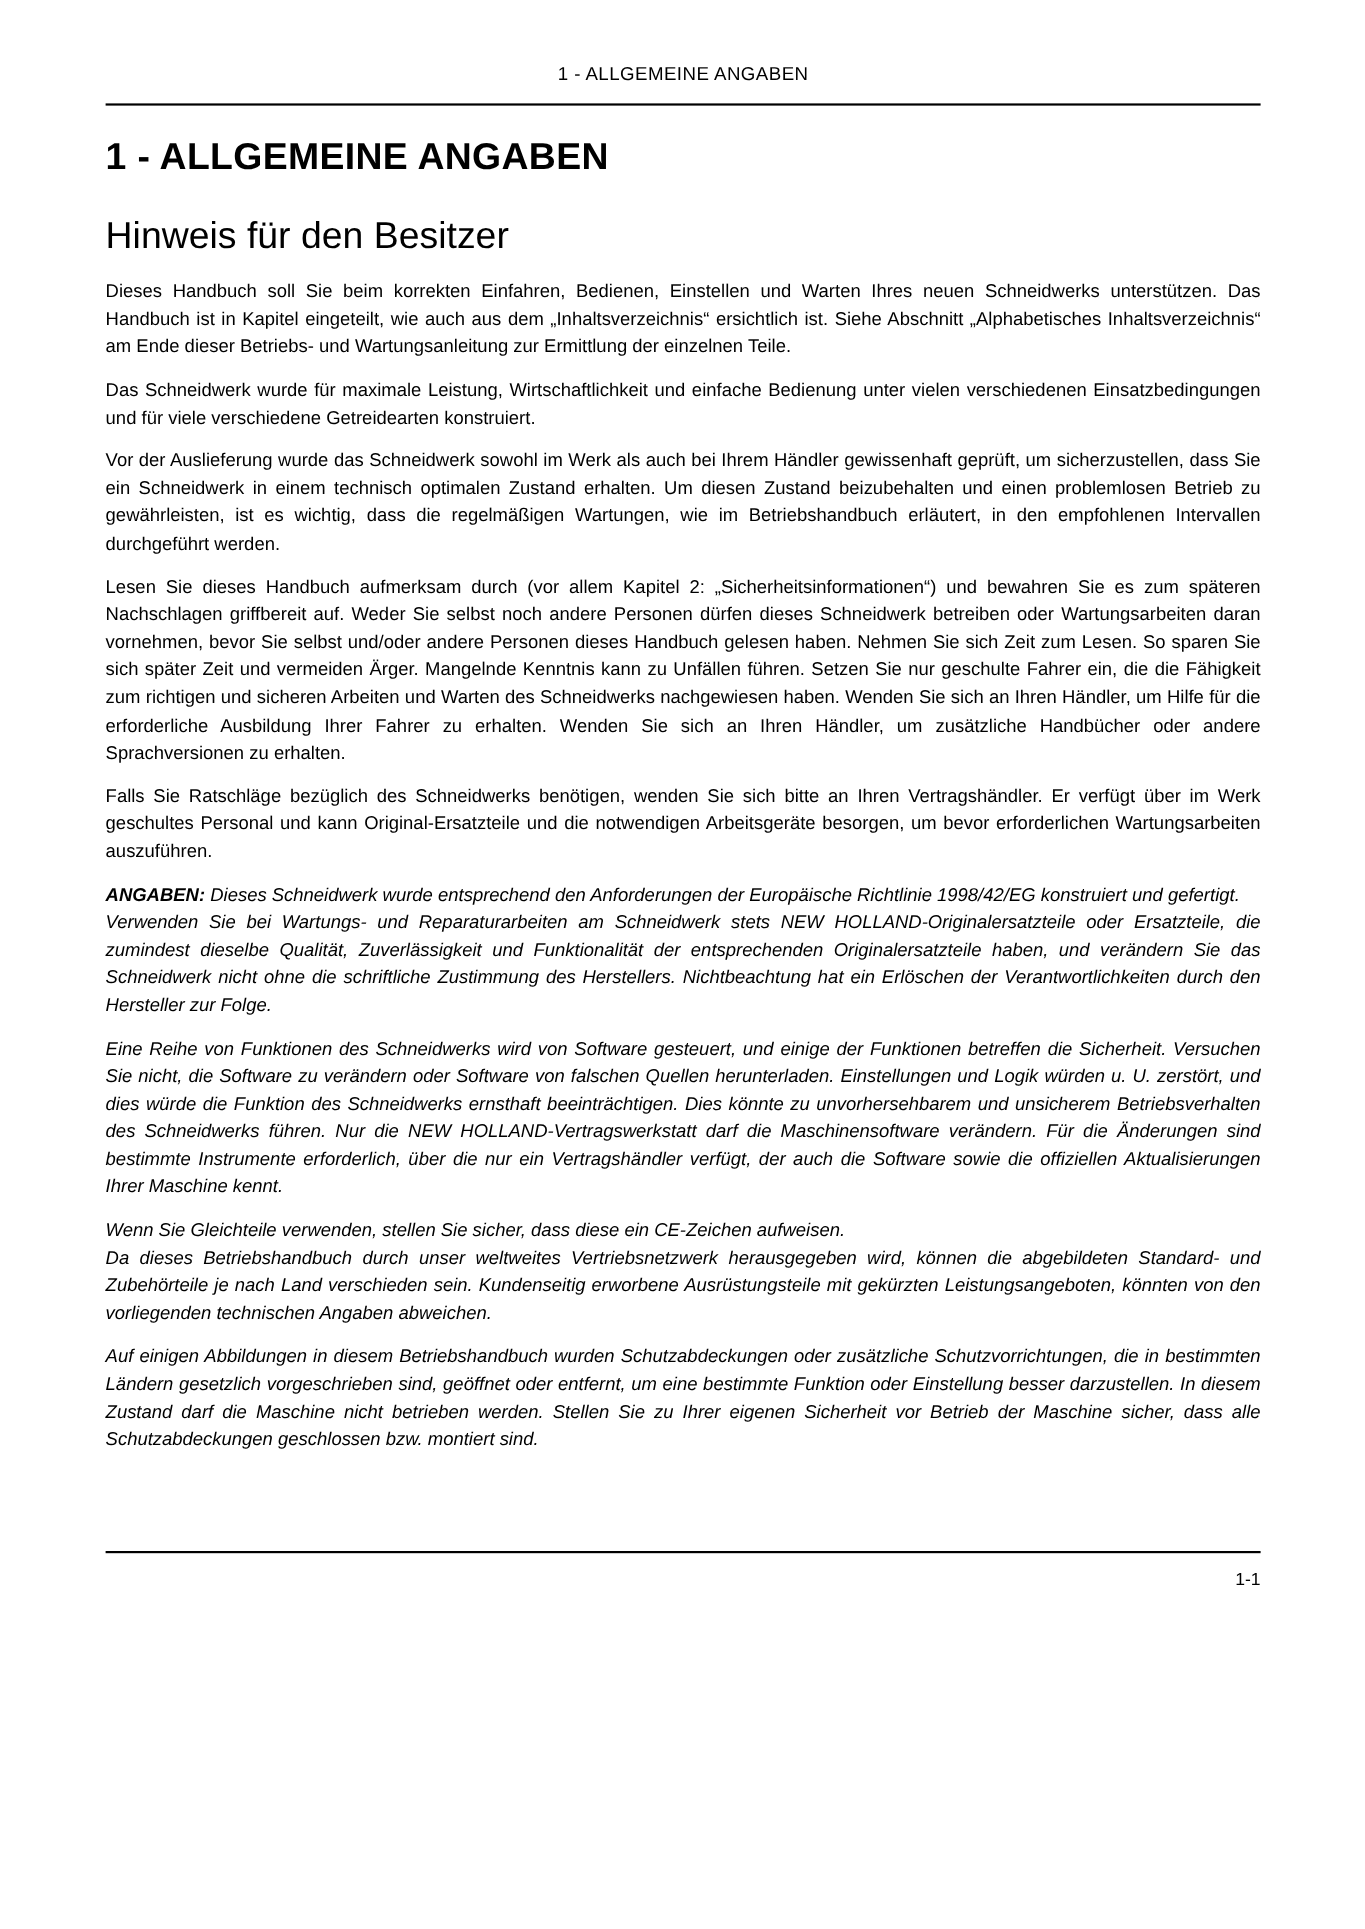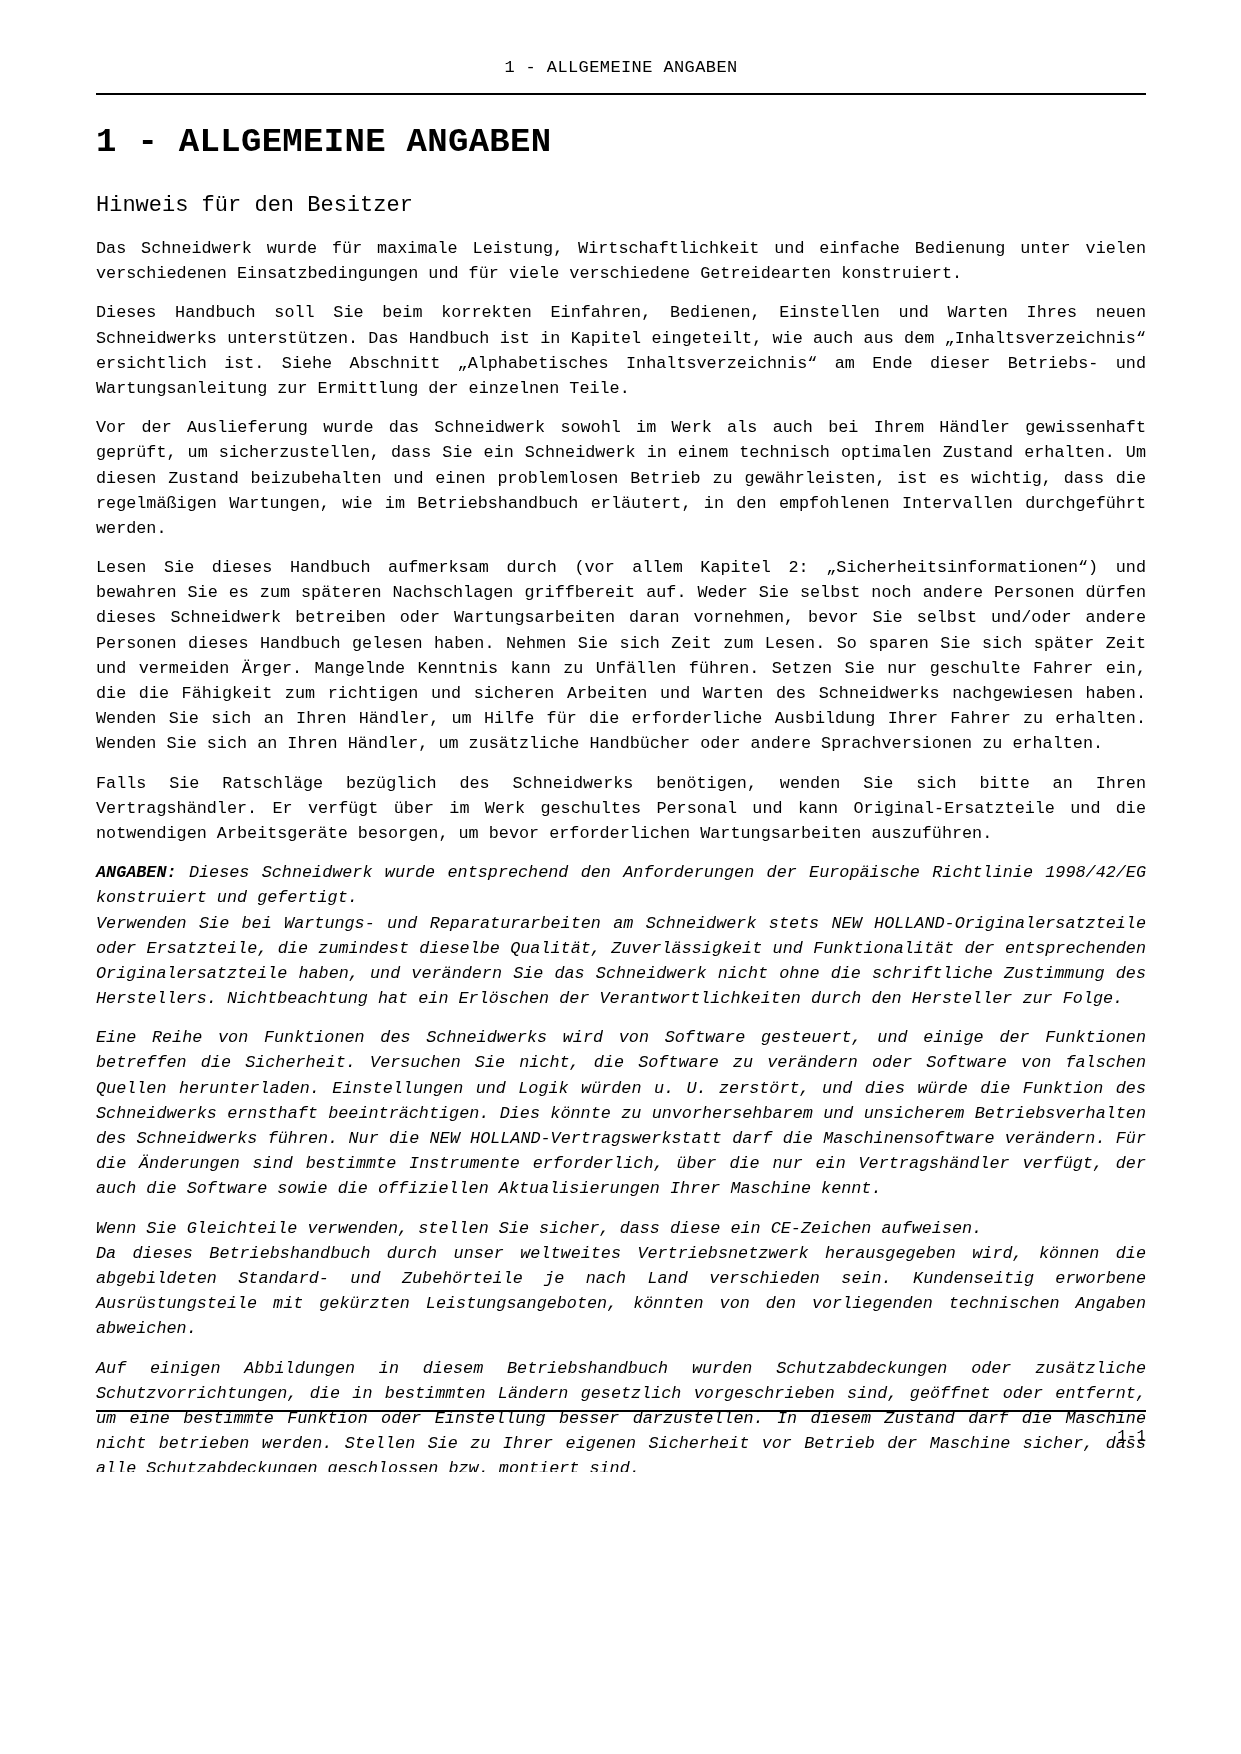--- a/index.html
+++ b/index.html
@@ -6,21 +6,21 @@
     margin: 0;
     padding: 0;
     background: #ffffff;
   }
   .page {
     position: relative;
     width: 1241px;
     height: 1472px;
     background: #ffffff;
     color: #000000;
-    font-family: Liberation Mono, monospace;
+    font-family: Liberation Sans, sans-serif;
     box-sizing: border-box;
     overflow: hidden;
   }
   .content {
     position: absolute;
     left: 96px;
     right: 95px;
     top: 0;
   }
   .running-header {
@@ -38,21 +38,21 @@
     margin-top: 16px;
   }
   h1 {
     margin: 28px 0 0 0;
     font-size: 34px;
     font-weight: bold;
     letter-spacing: 0.3px;
   }
   h2 {
     margin: 32px 0 0 0;
-    font-size: 22px;
+    font-size: 34px;
     font-weight: normal;
   }
   p {
     margin: 14px 0 0 0;
     font-size: 16.8px;
     line-height: 1.5;
     text-align: justify;
   }
   h2 + p {
     margin-top: 18px;
@@ -83,23 +83,23 @@
 
     <div class="running-header">
       <div class="running-header-text">1 - ALLGEMEINE ANGABEN</div>
       <hr class="rule">
     </div>
 
     <h1>1 - ALLGEMEINE ANGABEN</h1>
 
     <h2>Hinweis für den Besitzer</h2>
 
+    <p>Dieses Handbuch soll Sie beim korrekten Einfahren, Bedienen, Einstellen und Warten Ihres neuen Schneidwerks unterstützen.  Das Handbuch ist in Kapitel eingeteilt, wie auch aus dem „Inhaltsverzeichnis“ ersichtlich ist.  Siehe Abschnitt „Alphabetisches Inhaltsverzeichnis“ am Ende dieser Betriebs- und Wartungsanleitung zur Ermittlung der einzelnen Teile.</p>
+
     <p>Das Schneidwerk wurde für maximale Leistung, Wirtschaftlichkeit und einfache Bedienung unter vielen verschiedenen Einsatzbedingungen und für viele verschiedene Getreidearten konstruiert.</p>
-
-    <p>Dieses Handbuch soll Sie beim korrekten Einfahren, Bedienen, Einstellen und Warten Ihres neuen Schneidwerks unterstützen.  Das Handbuch ist in Kapitel eingeteilt, wie auch aus dem „Inhaltsverzeichnis“ ersichtlich ist.  Siehe Abschnitt „Alphabetisches Inhaltsverzeichnis“ am Ende dieser Betriebs- und Wartungsanleitung zur Ermittlung der einzelnen Teile.</p>
 
     <p>Vor der Auslieferung wurde das Schneidwerk sowohl im Werk als auch bei Ihrem Händler gewissenhaft geprüft, um sicherzustellen, dass Sie ein Schneidwerk in einem technisch optimalen Zustand erhalten.  Um diesen Zustand beizubehalten und einen problemlosen Betrieb zu gewährleisten, ist es wichtig, dass die regelmäßigen Wartungen, wie im Betriebshandbuch erläutert, in den empfohlenen Intervallen durchgeführt werden.</p>
 
     <p>Lesen Sie dieses Handbuch aufmerksam durch (vor allem Kapitel 2: „Sicherheitsinformationen“) und bewahren Sie es zum späteren Nachschlagen griffbereit auf.  Weder Sie selbst noch andere Personen dürfen dieses Schneidwerk betreiben oder Wartungsarbeiten daran vornehmen, bevor Sie selbst und/oder andere Personen dieses Handbuch gelesen haben.  Nehmen Sie sich Zeit zum Lesen.  So sparen Sie sich später Zeit und vermeiden Ärger.  Mangelnde Kenntnis kann zu Unfällen führen.  Setzen Sie nur geschulte Fahrer ein, die die Fähigkeit zum richtigen und sicheren Arbeiten und Warten des Schneidwerks nachgewiesen haben.  Wenden Sie sich an Ihren Händler, um Hilfe für die erforderliche Ausbildung Ihrer Fahrer zu erhalten.  Wenden Sie sich an Ihren Händler, um zusätzliche Handbücher oder andere Sprachversionen zu erhalten.</p>
 
     <p>Falls Sie Ratschläge bezüglich des Schneidwerks benötigen, wenden Sie sich bitte an Ihren Vertragshändler.  Er verfügt über im Werk geschultes Personal und kann Original-Ersatzteile und die notwendigen Arbeitsgeräte besorgen, um bevor erforderlichen Wartungsarbeiten auszuführen.</p>
 
     <p class="italic">
       <span class="note-label">ANGABEN:</span>
       <span>Dieses Schneidwerk wurde entsprechend den Anforderungen der Europäische Richtlinie 1998/42/EG konstruiert und gefertigt.</span><br>

